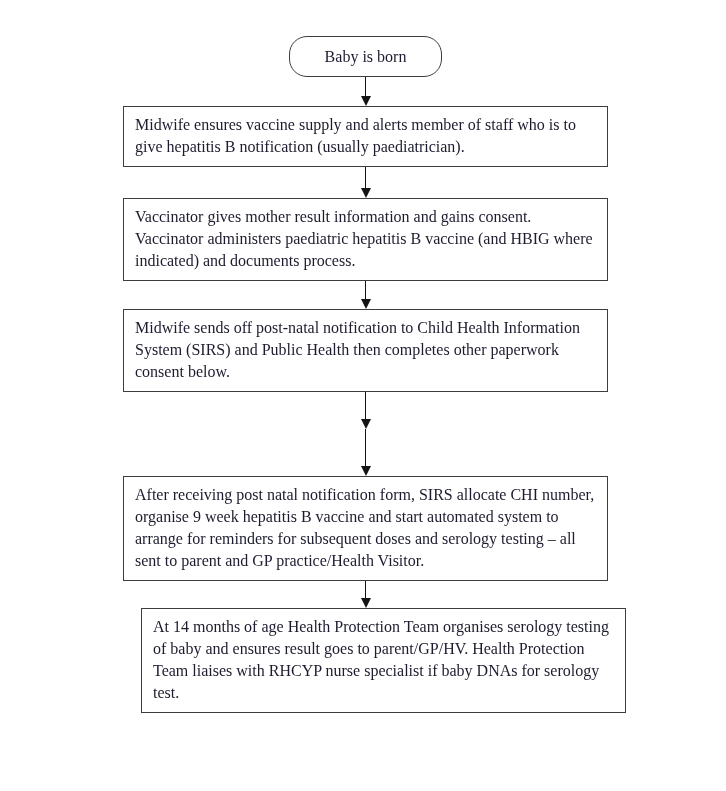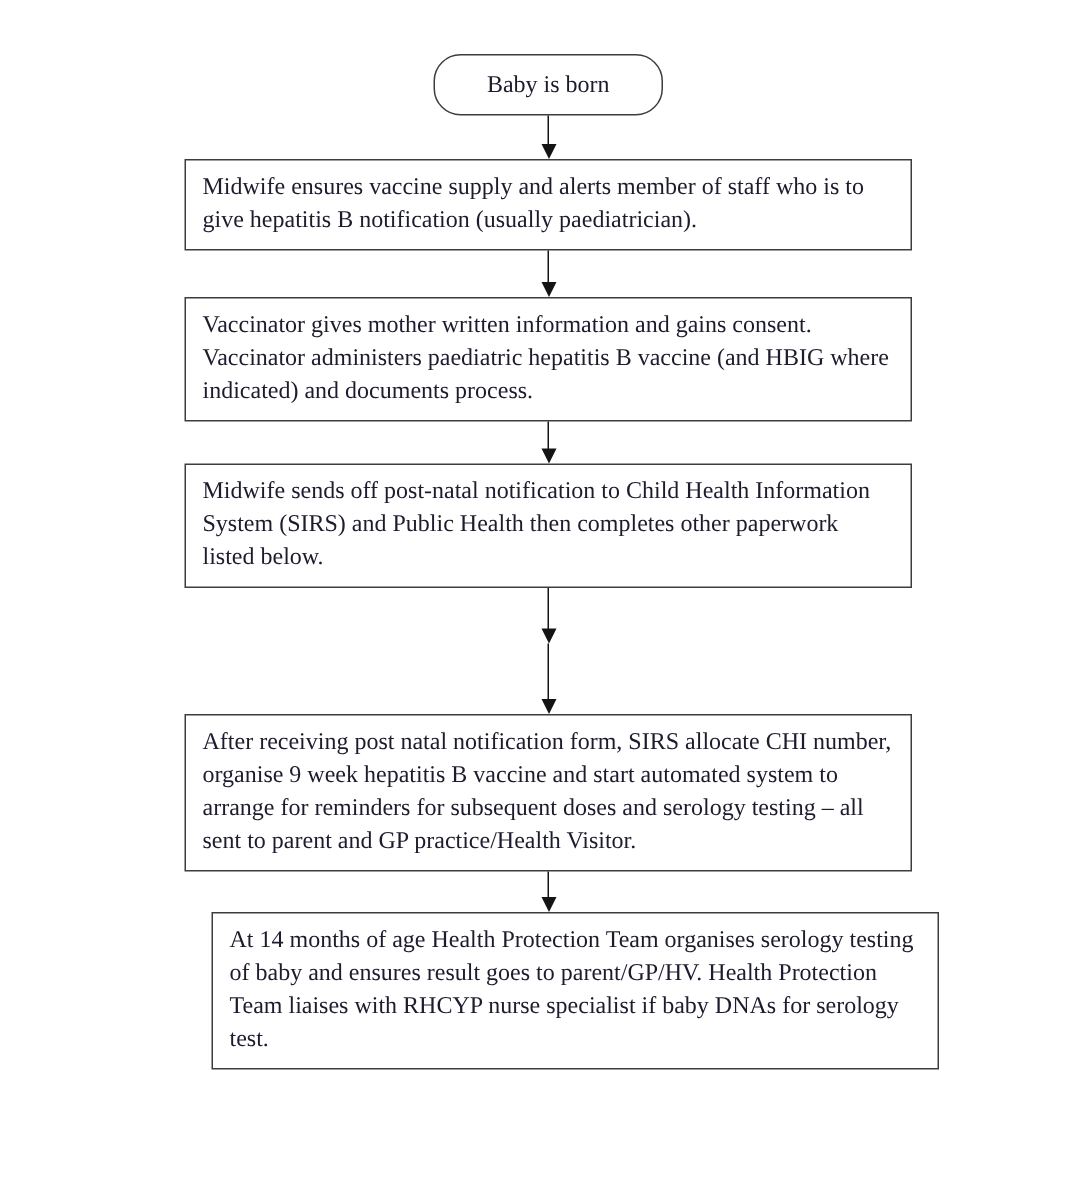--- a/index.html
+++ b/index.html
@@ -86,28 +86,28 @@
     <div class="arrow-head"></div>
   </div>
 
   <div class="node">Midwife ensures vaccine supply and alerts member of staff who is to give hepatitis B notification (usually paediatrician).</div>
 
   <div class="arrow a2">
     <div class="arrow-line"></div>
     <div class="arrow-head"></div>
   </div>
 
-  <div class="node">Vaccinator gives mother written information and gains consent. Vaccinator administers paediatric hepatitis B vaccine (and HBIG where indicated) and documents process.</div>
+  <div class="node">Vaccinator gives mother result information and gains consent. Vaccinator administers paediatric hepatitis B vaccine (and HBIG where indicated) and documents process.</div>
 
   <div class="arrow a3">
     <div class="arrow-line"></div>
     <div class="arrow-head"></div>
   </div>
 
-  <div class="node">Midwife sends off post-natal notification to Child Health Information System (SIRS) and Public Health then completes other paperwork listed below.</div>
+  <div class="node">Midwife sends off post-natal notification to Child Health Information System (SIRS) and Public Health then completes other paperwork consent below.</div>
 
   <div class="arrow a4">
     <div class="arrow-line"></div>
     <div class="arrow-head"></div>
   </div>
 
 
   <div class="arrow a5">
     <div class="arrow-line"></div>
     <div class="arrow-head"></div>

